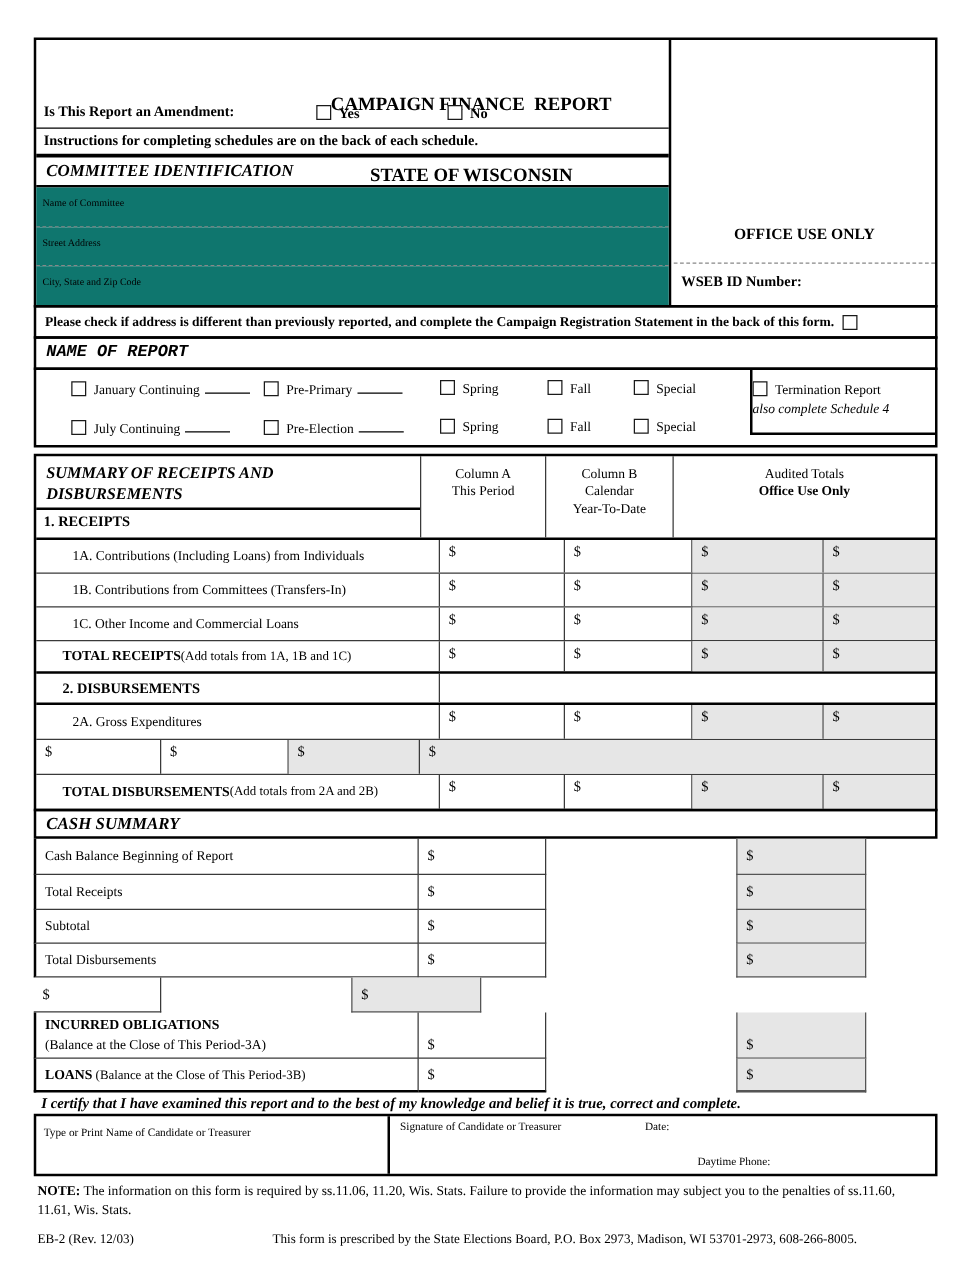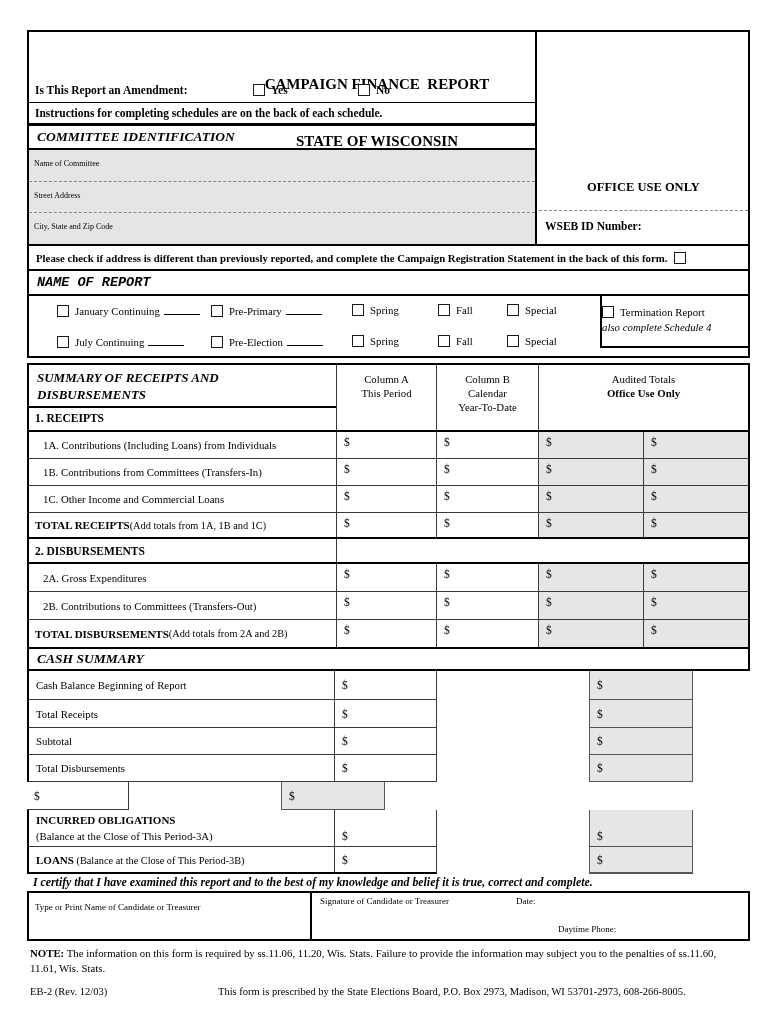--- a/index.html
+++ b/index.html
@@ -20,21 +20,21 @@
   #top-right{position:absolute;left:510px;right:0;top:0;bottom:0;}
   #title-block{padding-top:5px;padding-left:190px;text-align:center;font-weight:bold;font-size:15px;line-height:19px;white-space:pre;}
   #amendment-row{position:absolute;left:0;top:49px;width:100%;height:22px;border-bottom:1px solid #000;font-size:11.5px;}
   #amendment-q{position:absolute;left:6px;top:3px;}
   .amend-group{position:absolute;top:3px;white-space:nowrap;}
   #instructions-row{position:absolute;left:0;top:71px;width:100%;height:23px;border-bottom:3px solid #000;
                     font-weight:bold;font-size:11.5px;padding:4px 0 0 6px;}
   .sec{font-weight:bold;font-style:italic;font-size:13.5px;}
   #committee-header{position:absolute;left:0;top:94px;width:100%;height:24px;border-bottom:2px solid #000;padding:3px 0 0 8px;}
   #committee-fields{position:absolute;left:0;top:118px;bottom:0;width:100%;display:flex;flex-direction:column;}
-  .cfield{flex:1;border-bottom:1px dashed #888;padding:2px 0 0 5px;background:#e5e5e5;}
+  .cfield{flex:1;border-bottom:1px dashed #888;padding:2px 0 0 5px;background:#0f766e;}
   .cfield.nob{border-bottom:none;}
   .flabel{font-size:8px;}
   #office-use{position:absolute;left:0;top:148px;width:100%;text-align:center;font-weight:bold;font-size:12.5px;}
   #wseb{position:absolute;left:0;top:178px;right:0;bottom:0;border-top:1px dashed #888;padding:5px 0 0 6px;}
   #wseb .b{font-size:11.5px;}
 
   
   #address-row{position:absolute;left:27px;top:244px;width:723px;height:27px;border:2px solid #000;
                display:flex;align-items:center;padding:0 7px;font-weight:bold;font-size:10.8px;}
   #address-row .cb{margin-left:7px;flex:0 0 12px;}
@@ -42,21 +42,21 @@
   #nor-box{position:absolute;left:27px;top:294px;width:723px;height:64px;border:2px solid #000;}
   .nor-group{position:absolute;font-size:10.8px;white-space:nowrap;}
   #termination{position:absolute;top:0;right:0;width:148px;height:52px;border-left:2px solid #000;border-bottom:2px solid #000;
                text-align:left;font-size:10.8px;padding-top:9px;line-height:15px;}
 
   
   #summary-upper{position:absolute;left:27px;top:363px;width:723px;height:286px;border:2px solid #000;}
   .strow{display:flex;width:100%;}
   .bb1{border-bottom:1px solid #3a3a3a;}
   .bb2{border-bottom:2px solid #000;}
-  .stlabel{flex:0 0 308px;border-right:1px solid #3a3a3a;display:flex;align-items:center;font-size:10.8px;}
+  .stlabel{flex:0 0 308px;border-right:1px solid #3a3a3a;display:flex;align-items:center;font-size:10.8px;margin-left:15px;}
   .stlabel.indent{padding-left:14px;}
   .stlabel.tight{padding-left:6px;}
   .stlabel .b{font-size:11px;}
   .sfx{font-size:10.3px;}
   .amt{border-right:1px solid #3a3a3a;padding:4px 0 0 7px;font-size:11.5px;}
   .w-a{flex:0 0 100px;}
   .w-b{flex:0 0 102px;}
   .w-a1{flex:0 0 105px;}
   .w-a2{flex:1;border-right:none;}
   .gray{background:#e6e6e6;}
@@ -233,23 +233,20 @@
         <div class="strow bb1" style="height: 28px;">
           <div class="stlabel indent">
             <span>2A. Gross Expenditures</span>
           </div>
           <div class="amt w-a"><span>$</span></div>
           <div class="amt w-b"><span>$</span></div>
           <div class="amt w-a1 gray"><span>$</span></div>
           <div class="amt w-a2 gray"><span>$</span></div>
         </div>
         <div class="strow bb1" style="height: 28px;">
-          <div class="stlabel indent">
-            <span>2B. Contributions to Committees (Transfers-Out)</span>
-          </div>
           <div class="amt w-a"><span>$</span></div>
           <div class="amt w-b"><span>$</span></div>
           <div class="amt w-a1 gray"><span>$</span></div>
           <div class="amt w-a2 gray"><span>$</span></div>
         </div>
         <div class="strow " style="height: 27px;">
           <div class="stlabel tight">
             <span class="b">TOTAL DISBURSEMENTS</span>
             <span class="sfx"> (Add totals from 2A and 2B)</span>
           </div>

